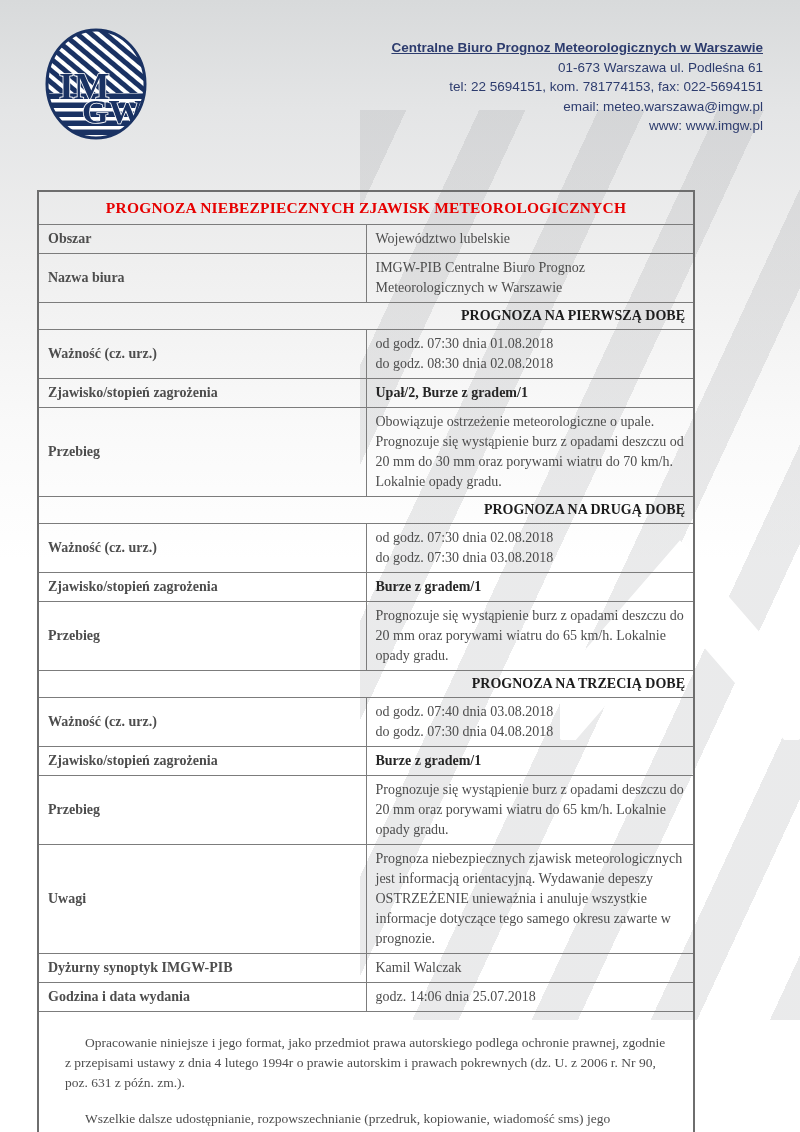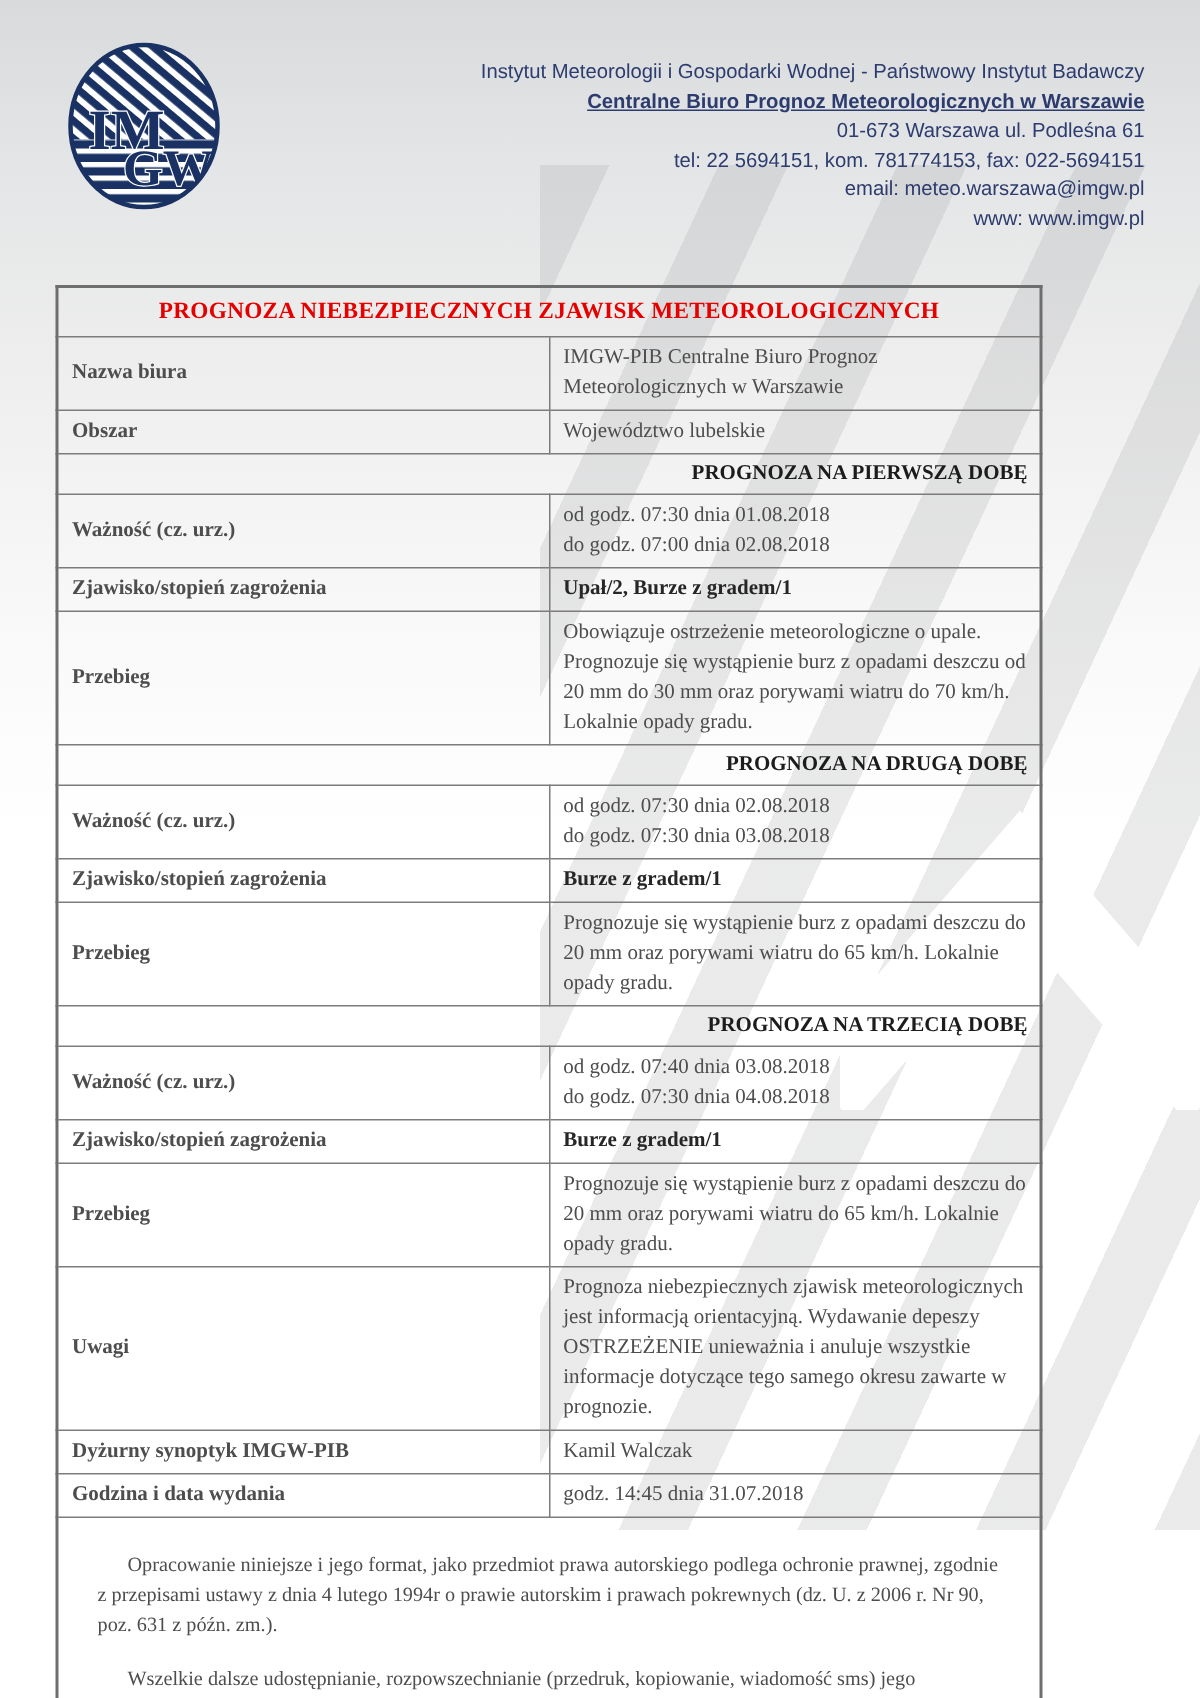--- a/index.html
+++ b/index.html
@@ -88,54 +88,53 @@
       <ellipse cx="51" cy="57" rx="49" ry="54" fill="#1a3263"></ellipse>
       <g clip-path="url(#lc)">
         <rect x="0" y="0" width="102" height="66" fill="url(#diag)"></rect>
         <rect x="0" y="66" width="102" height="48" fill="url(#horiz)"></rect>
         <text x="14" y="72" font-family="Liberation Serif, serif" font-weight="bold" font-size="38" fill="#1a3263" stroke="#ffffff" stroke-width="1.6" paint-order="stroke">IM</text>
         <text x="37" y="96" font-family="Liberation Serif, serif" font-weight="bold" font-size="34" fill="#1a3263" stroke="#ffffff" stroke-width="1.6" paint-order="stroke">GW</text>
       </g>
       <ellipse cx="51" cy="57" rx="49" ry="54" fill="none" stroke="#1a3263" stroke-width="3"></ellipse>
     </svg>
     <div class="contact">
-        <div class="">Instytut Meteorologii i Gospodarki Wodnej - Państwowy Instytut Badawczy</div>
         <div class="ln-bold">Centralne Biuro Prognoz Meteorologicznych w Warszawie</div>
         <div class="">01-673 Warszawa ul. Podleśna 61</div>
         <div class="">tel: 22 5694151, kom. 781774153, fax: 022-5694151</div>
         <div class="">email: meteo.warszawa@imgw.pl</div>
         <div class="">www: www.imgw.pl</div>
       </div>
   </div>
 
   <table class="doc">
     <tbody>
         <tr class="title-row">
           <td colspan="2">PROGNOZA NIEBEZPIECZNYCH ZJAWISK METEOROLOGICZNYCH</td>
         </tr>
         <tr>
+          <td class="lbl">Obszar</td>
+          <td class="val">
+            <span class="vline">Województwo lubelskie</span>
+          </td>
+        </tr>
+        <tr>
           <td class="lbl">Nazwa biura</td>
           <td class="val">
             <span class="vline">IMGW-PIB Centralne Biuro Prognoz Meteorologicznych w Warszawie</span>
-          </td>
-        </tr>
-        <tr>
-          <td class="lbl">Obszar</td>
-          <td class="val">
-            <span class="vline">Województwo lubelskie</span>
           </td>
         </tr>
         <tr class="section-row">
           <td colspan="2">PROGNOZA NA PIERWSZĄ DOBĘ</td>
         </tr>
         <tr>
           <td class="lbl">Ważność (cz. urz.)</td>
           <td class="val">
             <span class="vline">od godz. 07:30 dnia 01.08.2018</span>
-            <span class="vline">do godz. 07:00 dnia 02.08.2018</span>
+            <span class="vline">do godz. 08:30 dnia 02.08.2018</span>
           </td>
         </tr>
         <tr>
           <td class="lbl">Zjawisko/stopień zagrożenia</td>
           <td class="val bold-val">
             <span class="vline">Upał/2, Burze z gradem/1</span>
           </td>
         </tr>
         <tr>
           <td class="lbl">Przebieg</td>
@@ -196,21 +195,21 @@
         </tr>
         <tr>
           <td class="lbl">Dyżurny synoptyk IMGW-PIB</td>
           <td class="val">
             <span class="vline">Kamil Walczak</span>
           </td>
         </tr>
         <tr>
           <td class="lbl">Godzina i data wydania</td>
           <td class="val">
-            <span class="vline">godz. 14:45 dnia 31.07.2018</span>
+            <span class="vline">godz. 14:06 dnia 25.07.2018</span>
           </td>
         </tr>
         <tr class="copy-row">
           <td colspan="2">
             <p>Opracowanie niniejsze i jego format, jako przedmiot prawa autorskiego podlega ochronie prawnej, zgodnie z przepisami ustawy z dnia 4 lutego 1994r o prawie autorskim i prawach pokrewnych (dz. U. z 2006 r. Nr 90, poz. 631 z późn. zm.).</p>
             <p>Wszelkie dalsze udostępnianie, rozpowszechnianie (przedruk, kopiowanie, wiadomość sms) jego dozwolone wyłącznie w formie dosłownej z bezwzględnym wskazaniem źródła informacji tj. IMGW-PIB.</p>
           </td>
         </tr>
       </tbody>
   </table>

